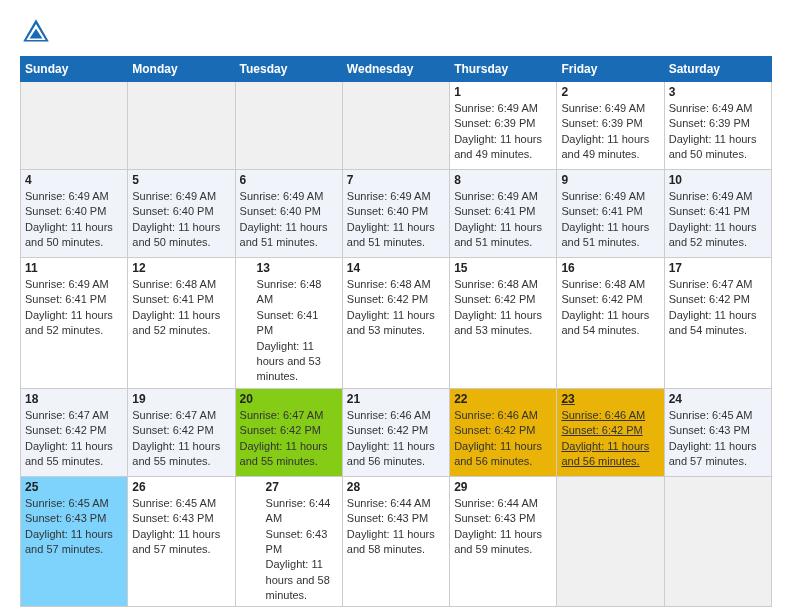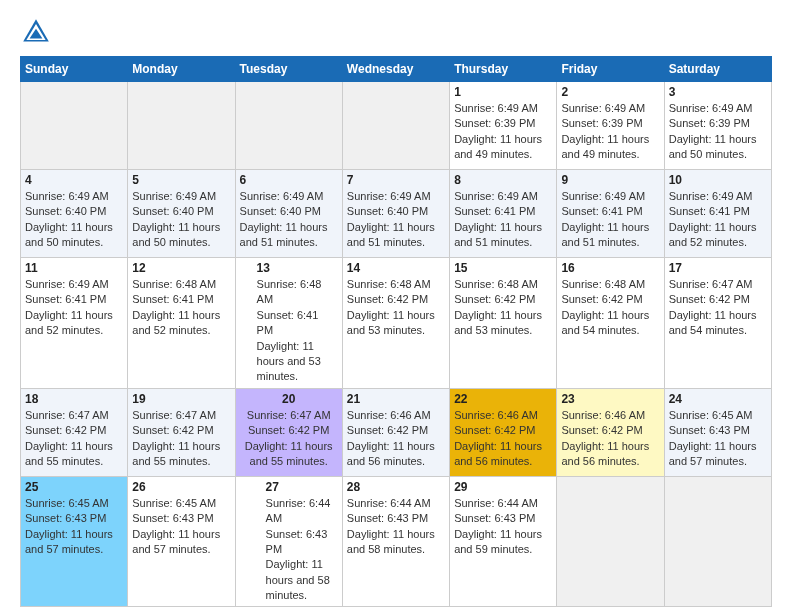--- a/index.html
+++ b/index.html
@@ -214,33 +214,33 @@
         </tr>
         <tr>
           <td style="background: rgb(240, 244, 250);">
             <span class="day-number">18</span>
             <div class="day-info">Sunrise: 6:47 AM<br>Sunset: 6:42 PM<br>Daylight: 11 hours and 55 minutes.</div>
           </td>
           <td style="background: rgb(240, 244, 250); margin-top: 28px;">
             <span class="day-number">19</span>
             <div class="day-info">Sunrise: 6:47 AM<br>Sunset: 6:42 PM<br>Daylight: 11 hours and 55 minutes.</div>
           </td>
-          <td style="background: #c4b5fd; text-align: center;">
+          <td style="background: #84cc16;">
             <span class="day-number">20</span>
             <div class="day-info">Sunrise: 6:47 AM<br>Sunset: 6:42 PM<br>Daylight: 11 hours and 55 minutes.</div>
           </td>
           <td style="background: rgb(240, 244, 250);">
             <span class="day-number">21</span>
             <div class="day-info">Sunrise: 6:46 AM<br>Sunset: 6:42 PM<br>Daylight: 11 hours and 56 minutes.</div>
           </td>
           <td style="background: #eab308;">
             <span class="day-number">22</span>
             <div class="day-info">Sunrise: 6:46 AM<br>Sunset: 6:42 PM<br>Daylight: 11 hours and 56 minutes.</div>
           </td>
-          <td style="background: #fef9c3;">
+          <td style="background: #eab308; text-decoration: underline;">
             <span class="day-number">23</span>
             <div class="day-info">Sunrise: 6:46 AM<br>Sunset: 6:42 PM<br>Daylight: 11 hours and 56 minutes.</div>
           </td>
           <td style="background: rgb(240, 244, 250);">
             <span class="day-number">24</span>
             <div class="day-info">Sunrise: 6:45 AM<br>Sunset: 6:43 PM<br>Daylight: 11 hours and 57 minutes.</div>
           </td>
         </tr>
         <tr>
           <td style="background: #7dd3fc;">

